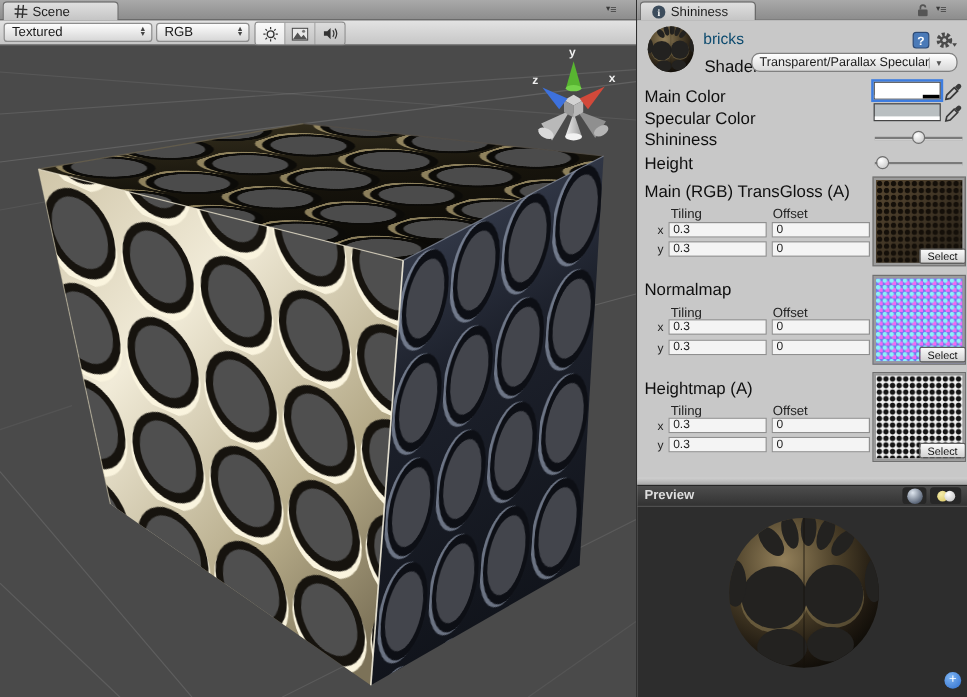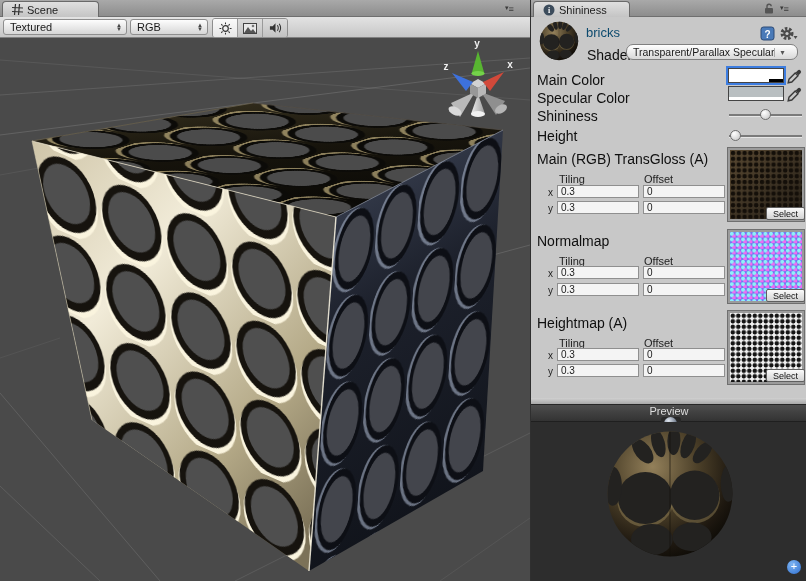--- a/index.html
+++ b/index.html
@@ -69,21 +69,21 @@
       background-image:radial-gradient(circle at 2.8px 2.8px,#141414 1.9px,rgba(0,0,0,0) 2.6px);
       background-size:5.5px 5.5px;}
   .selbtn{position:absolute;width:39px;height:13px;box-sizing:border-box;border:1px solid #5f5f5f;border-radius:2px;
           background:linear-gradient(#fafafa,#d2d2d2);font-size:9px;color:#111;display:flex;align-items:center;
           justify-content:center;cursor:pointer;}
   .dropper{position:absolute;left:256px;width:15px;height:15px;cursor:pointer;}
   
   .prv-grip{position:absolute;left:0;top:398px;width:276px;height:6px;background:linear-gradient(#d0d0d0,#a8a8a8);}
   .prv-head{position:absolute;left:0;top:404px;width:276px;height:18px;box-sizing:border-box;
             background:linear-gradient(#4d4d4d,#333333);border-top:1px solid #262626;border-bottom:1px solid #1f1f1f;
-            display:flex;align-items:center;padding:0 6px;color:#dedede;font-weight:normal;font-size:11px;flex-direction:column;}
+            display:flex;align-items:center;padding:0 6px;color:#dedede;font-weight:bold;font-size:11px;}
   .prv-btn{width:20px;height:14px;border-radius:3px;background:#272727;display:flex;align-items:center;
            justify-content:center;margin-left:3px;cursor:pointer;}
   .prv-body{position:absolute;left:0;top:422px;width:276px;height:159px;background:#2d2d2d;overflow:hidden;}
   .plusbtn{position:absolute;left:256px;top:138px;width:14px;height:14px;border-radius:50%;
            background:radial-gradient(circle at 35% 30%,#7db4f2,#2f6fd0);color:#fff;font-size:11px;line-height:13px;
            text-align:center;cursor:pointer;}
   .sball{width:13px;height:13px;border-radius:50%;background:radial-gradient(circle at 35% 28%,#dfe6ef,#5f6a7c 70%,#39404d);}
   .lite{display:flex;align-items:center;}
   .lite i{width:9px;height:9px;border-radius:50%;display:block;}
   .lite i.a{background:radial-gradient(circle at 35% 30%,#f4ecab,#d8c35c);}

